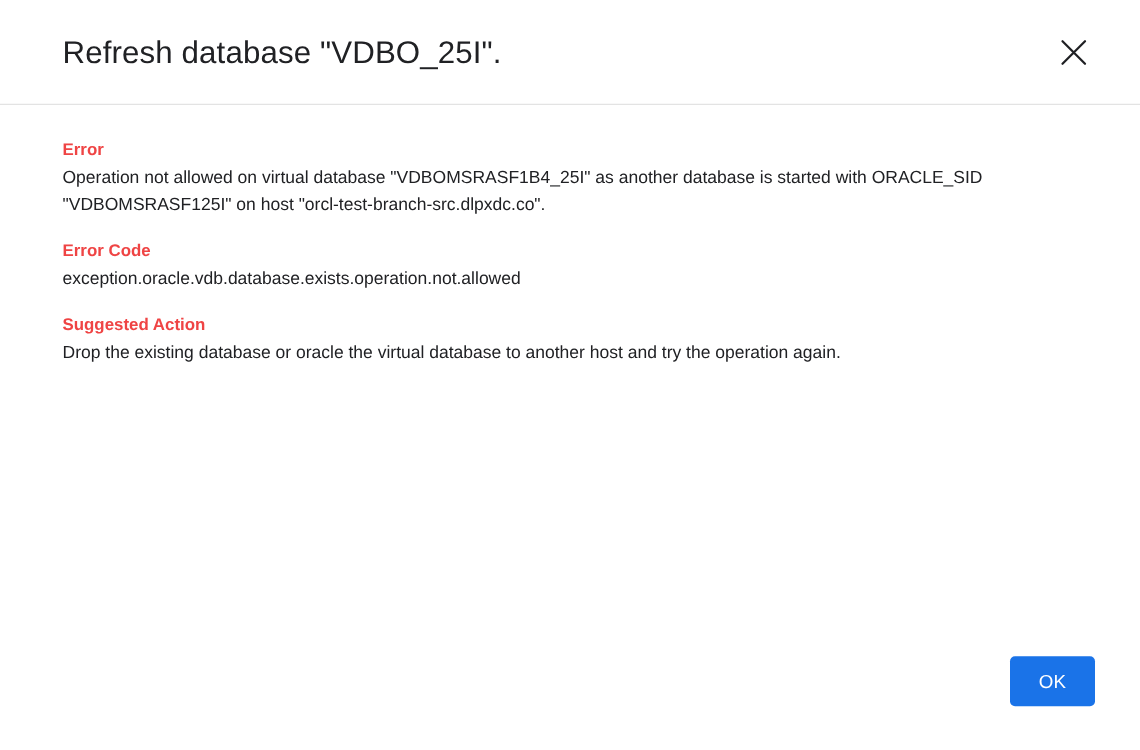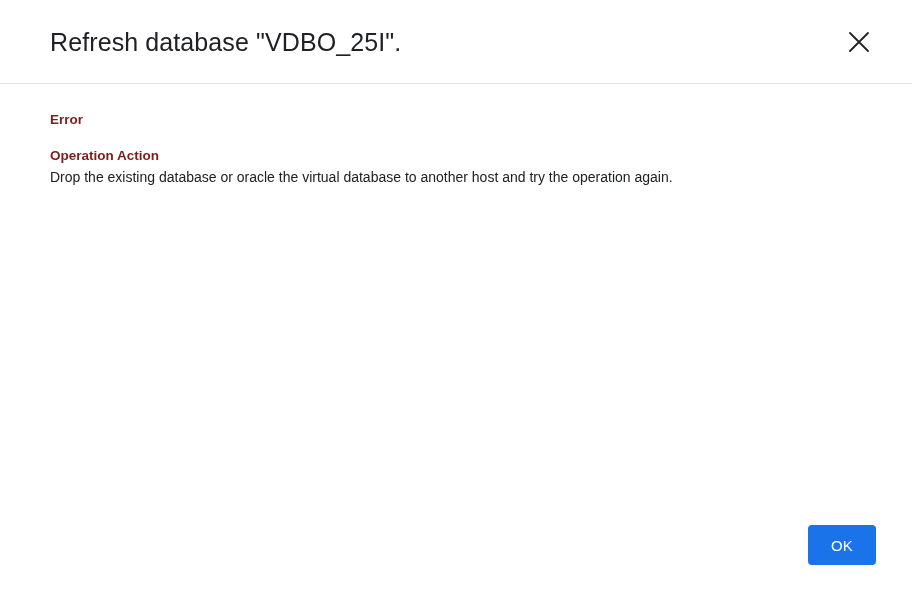--- a/index.html
+++ b/index.html
@@ -71,21 +71,21 @@
     overflow: hidden;
   }
 
   .section {
     margin-bottom: 17px;
   }
 
   .section-label {
     font-size: 13.5px;
     font-weight: bold;
-    color: #7f1d1d;
+    color: #ef4444;
     line-height: 19px;
     margin-bottom: 1px;
   }
 
   .section-text {
     font-size: 14px;
     font-weight: 400;
     color: #202124;
     line-height: 22px;
     max-width: 836px;
@@ -129,25 +129,30 @@
           <path d="M3 3 L21 21 M21 3 L3 21" stroke="#202124" stroke-width="1.8" fill="none" stroke-linecap="round"></path>
         </svg>
       </span>
     </button>
   </div>
 
   <div class="dialog-body">
 
     <div class="section">
       <div class="section-label">Error</div>
+      <div class="section-text">Operation not allowed on virtual database "VDBOMSRASF1B4_25I" as another database is started with ORACLE_SID "VDBOMSRASF125I" on host "orcl-test-branch-src.dlpxdc.co".</div>
     </div>
 
+    <div class="section">
+      <div class="section-label">Error Code</div>
+      <div class="section-text">exception.oracle.vdb.database.exists.operation.not.allowed</div>
+    </div>
 
     <div class="section">
-      <div class="section-label">Operation Action</div>
+      <div class="section-label">Suggested Action</div>
       <div class="section-text">Drop the existing database or oracle the virtual database to another host and try the operation again.</div>
     </div>
 
   </div>
 
   <div class="dialog-footer">
     <button class="ok-button">OK</button>
   </div>
 
 </div>

